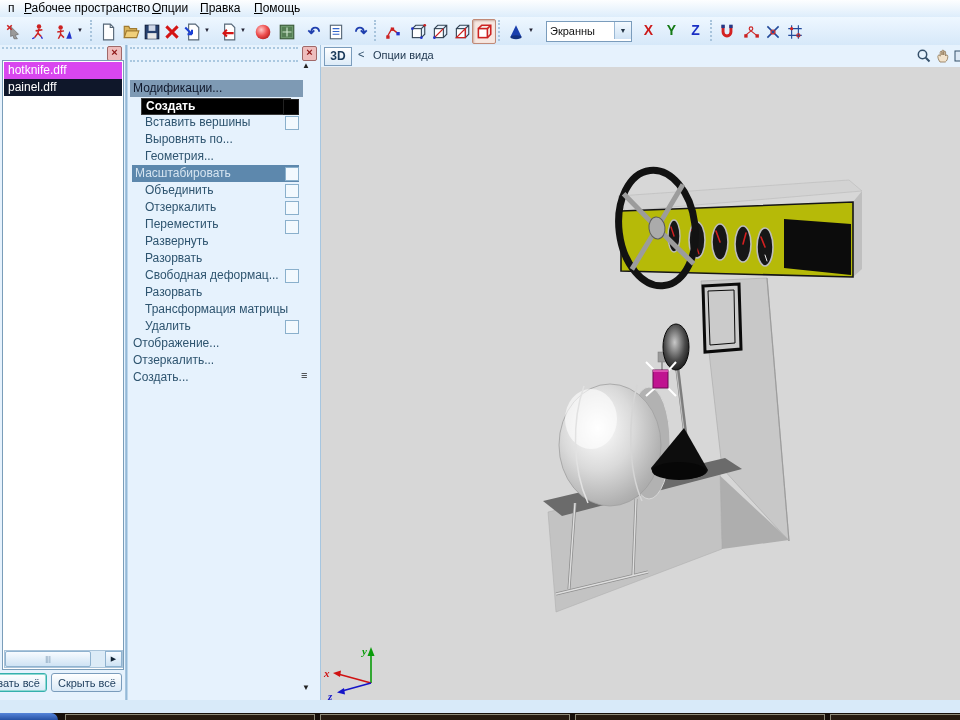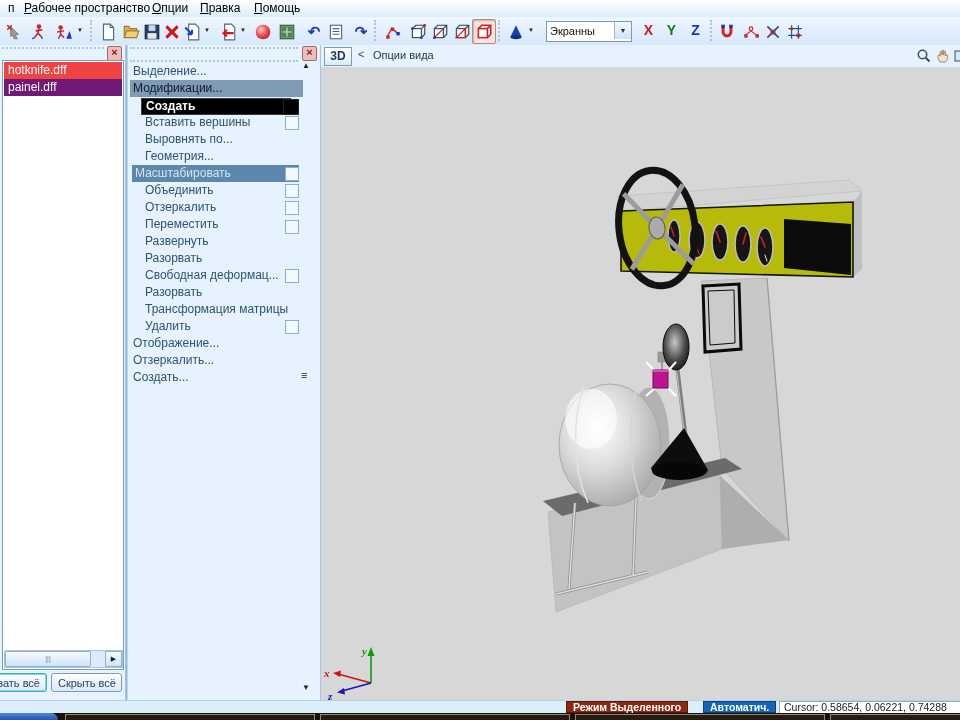--- a/index.html
+++ b/index.html
@@ -30,22 +30,22 @@
                border-left:1px solid #9ab8d4;font-size:7px;color:#234;text-align:center;line-height:17px;}
   
   .panel{background:#e6f2fd;}
   .griprow{position:absolute;height:11px;border-top:2px dotted #aac8e0;border-bottom:2px dotted #aac8e0;}
   .closebtn{position:absolute;width:13px;height:13px;background:#eebdbd;border:1px solid #a06868;
             color:#8c1414;font-size:11px;font-weight:bold;line-height:11px;text-align:center;border-radius:2px;}
   
   .filelist{position:absolute;background:#fff;border:1px solid #7a9db9;}
   .fitem{position:absolute;left:1px;right:1px;height:17px;line-height:17px;color:#fff;
          font-size:12px;padding-left:4px;white-space:nowrap;overflow:hidden;}
-  .fitem.sel{background:#ef4444;}
-  .fitem.sel2{background:#701a75;}
+  .fitem.sel{background:#d946ef;}
+  .fitem.sel2{background:#0f172a;}
   .hscroll{position:absolute;height:16px;background:#dcebf7;border:1px solid #aac4da;}
   .hthumb{position:absolute;left:0;top:0;height:14px;background:linear-gradient(#f7fbff,#cfe3f4);
           border:1px solid #8fb2cf;border-radius:2px;text-align:center;font-size:7px;line-height:14px;color:#6a8aa8;}
   .hbtn{position:absolute;top:0;width:15px;height:14px;background:linear-gradient(#f7fbff,#cfe3f4);
         border:1px solid #8fb2cf;font-size:7px;text-align:center;line-height:14px;color:#123;}
   .pbtn{position:absolute;height:19px;border:1px solid #7a9cbc;border-radius:3px;color:#1c3c5c;
         background:linear-gradient(#ffffff,#d9e9f7);font-size:11px;text-align:center;line-height:17px;
         white-space:nowrap;overflow:hidden;}
   .pbtn.focus{border-color:#35b0ae;box-shadow:0 0 0 1px #8fd8d2 inset;}
   
@@ -290,23 +290,20 @@
     <button class="pbtn" style="left:51px;top:628px;width:71px">Скрыть всё</button>
   </div>
 
   <div class="vdiv" style="left:126px;top:45px;height:655px"></div>
 
   <div class="abs panel" style="left:128px;top:45px;width:192px;height:655px;border-right:1px solid #a6c6e0">
     <div class="griprow" style="left:2px;top:2px;width:168px"></div>
     <div class="closebtn" style="left:174px;top:1px">×</div>
     <div class="scrollglyph" style="left:174px;top:16px">▲</div>
 
-    <div class="cmdrow row-top" style="top:18px">
-        <span class="lbl">Выделение...</span>
-      </div>
     <div class="cmdrow hl-steel" style="top:35px">
         <span class="lbl">Модификации...</span>
       </div>
     <div class="cmdrow hl-black" style="top:53px">
         <span class="lbl">Создать</span>
       </div>
     <div class="cmdrow row-sub" style="top:69px">
         <span class="lbl">Вставить вершины</span>
       </div>
     <div class="cmdrow row-sub" style="top:86px">
@@ -482,25 +479,20 @@
         <polygon points="333,673 341,670.5 340,677" fill="#d01212"></polygon>
         <line x1="371" y1="683" x2="342" y2="691" stroke="#1515c8" stroke-width="1.6"></line>
         <polygon points="337,692.5 344,688 345,694.5" fill="#1515c8"></polygon>
         <text x="362" y="655" fill="#0a9c0a">y</text>
         <text x="324" y="677" fill="#d01212">x</text>
         <text x="328" y="700" fill="#1515c8">z</text>
       </g>
     </svg>
   </div>
 
-  <div class="abs statusbar">
-    <div class="chip" style="left:566px;background:#8b2713;border:1px solid #5a1808;height:10px;line-height:10px">Режим Выделенного</div>
-    <div class="chip" style="left:703px;background:#1565b4;border:1px solid #0c4078;height:10px;line-height:10px">Автоматич.</div>
-    <div class="cursorfield" style="left:779px;width:178px">Cursor: 0.58654, 0.06221, 0.74288</div>
-  </div>
 
   <div class="abs taskbar">
     <div class="startblob"></div>
     <div class="taskrect" style="left:65px;width:248px"></div>
     <div class="taskrect" style="left:320px;width:248px"></div>
     <div class="taskrect" style="left:575px;width:248px"></div>
     <div class="taskrect" style="left:830px;width:129px"></div>
   </div>
 
 </div>

